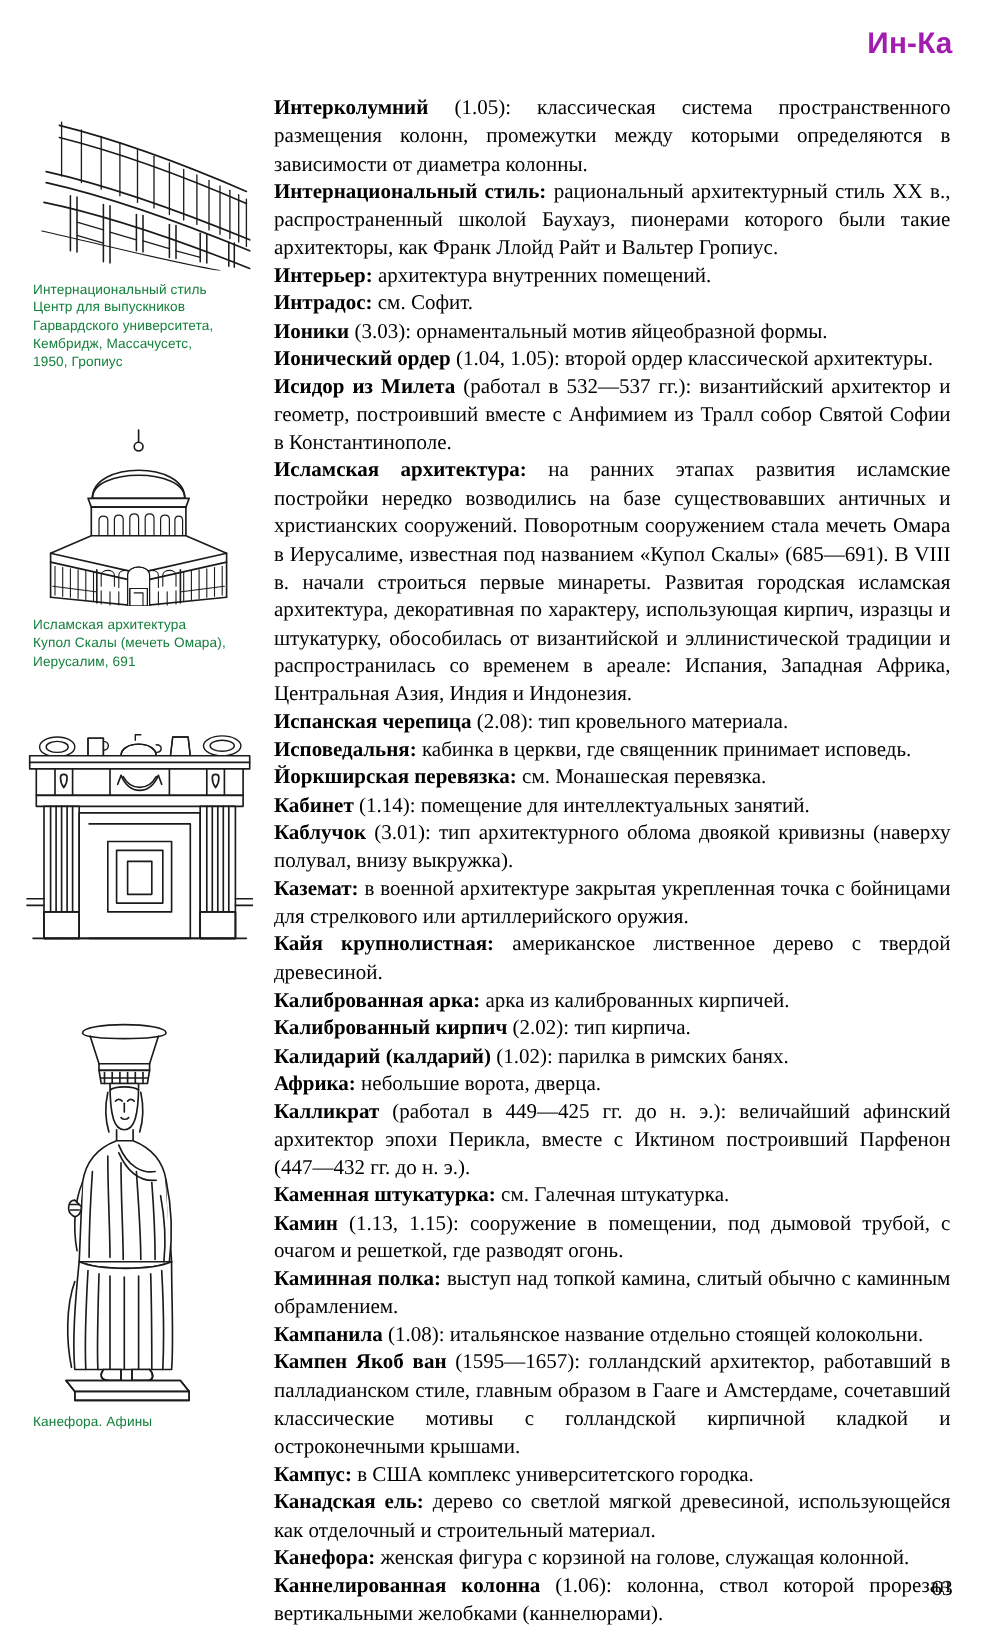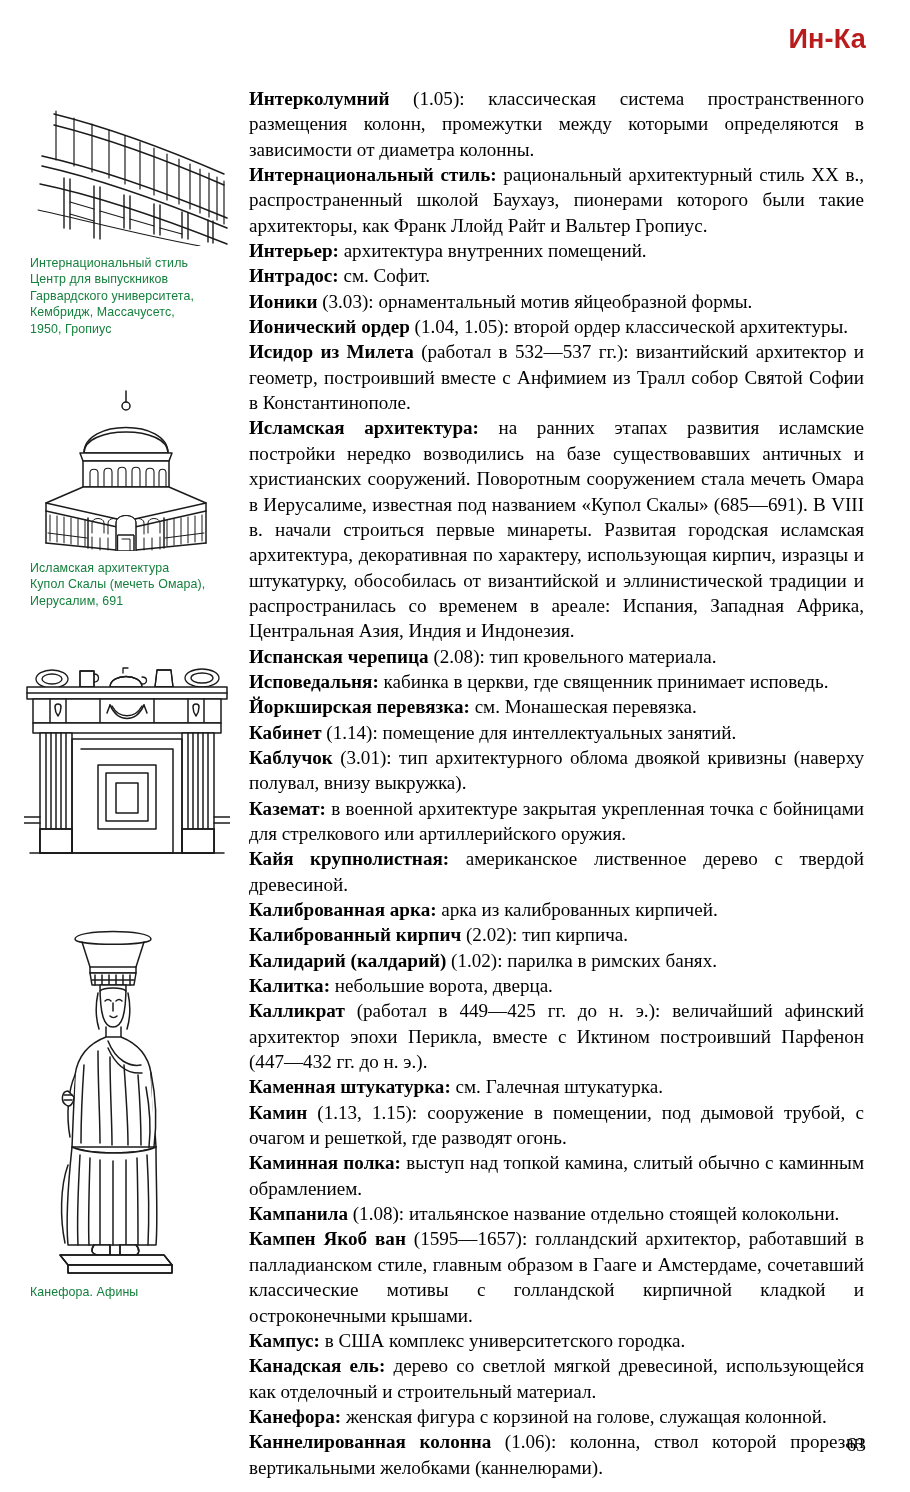--- a/index.html
+++ b/index.html
@@ -27,21 +27,21 @@
   
   .running-head {
     position: absolute;
     top: 26px;
     right: 44px;
     font-family: "Liberation Sans", "DejaVu Sans", sans-serif;
     font-weight: bold;
     font-size: 27px;
     letter-spacing: 0.2px;
     line-height: 1;
-    color: #b91c1c;
+    color: #a21caf;
   }
 
   
   .figure-column {
     position: absolute;
     left: 24px;
     top: 78px;
     width: 206px;
   }
   .figure {
@@ -443,21 +443,21 @@
     <p class="entry"><span class="term">Испанская черепица</span><span> (2.08): тип кровельного материала.</span></p>
     <p class="entry"><span class="term">Исповедальня:</span><span> кабинка в церкви, где священник принимает исповедь.</span></p>
     <p class="entry"><span class="term">Йоркширская перевязка:</span><span> см. Монашеская перевязка.</span></p>
     <p class="entry"><span class="term">Кабинет</span><span> (1.14): помещение для интеллектуальных занятий.</span></p>
     <p class="entry"><span class="term">Каблучок</span><span> (3.01): тип архитектурного облома двоякой кривизны (наверху полувал, внизу выкружка).</span></p>
     <p class="entry"><span class="term">Каземат:</span><span> в военной архитектуре закрытая укрепленная точка с бойницами для стрелкового или артиллерийского оружия.</span></p>
     <p class="entry"><span class="term">Кайя крупнолистная:</span><span> американское лиственное дерево с твердой древесиной.</span></p>
     <p class="entry"><span class="term">Калиброванная арка:</span><span> арка из калиброванных кирпичей.</span></p>
     <p class="entry"><span class="term">Калиброванный кирпич</span><span> (2.02): тип кирпича.</span></p>
     <p class="entry"><span class="term">Калидарий (калдарий)</span><span> (1.02): парилка в римских банях.</span></p>
-    <p class="entry"><span class="term">Калитка:</span><span> небольшие ворота, дверца.</span></p>
+    <p class="entry"><span class="term">Африка:</span><span> небольшие ворота, дверца.</span></p>
     <p class="entry"><span class="term">Калликрат</span><span> (работал в 449—425 гг. до н. э.): величайший афинский архитектор эпохи Перикла, вместе с Иктином построивший Парфенон (447—432 гг. до н. э.).</span></p>
     <p class="entry"><span class="term">Каменная штукатурка:</span><span> см. Галечная штукатурка.</span></p>
     <p class="entry"><span class="term">Камин</span><span> (1.13, 1.15): сооружение в помещении, под дымовой трубой, с очагом и решеткой, где разводят огонь.</span></p>
     <p class="entry"><span class="term">Каминная полка:</span><span> выступ над топкой камина, слитый обычно с каминным обрамлением.</span></p>
     <p class="entry"><span class="term">Кампанила</span><span> (1.08): итальянское название отдельно стоящей колокольни.</span></p>
     <p class="entry"><span class="term">Кампен Якоб ван</span><span> (1595—1657): голландский архитектор, работавший в палладианском стиле, главным образом в Гааге и Амстердаме, сочетавший классические мотивы с голландской кирпичной кладкой и остроконечными крышами.</span></p>
     <p class="entry"><span class="term">Кампус:</span><span> в США комплекс университетского городка.</span></p>
     <p class="entry"><span class="term">Канадская ель:</span><span> дерево со светлой мягкой древесиной, использующейся как отделочный и строительный материал.</span></p>
     <p class="entry"><span class="term">Канефора:</span><span> женская фигура с корзиной на голове, служащая колонной.</span></p>
     <p class="entry"><span class="term">Каннелированная колонна</span><span> (1.06): колонна, ствол которой прорезан вертикальными желобками (каннелюрами).</span></p>

